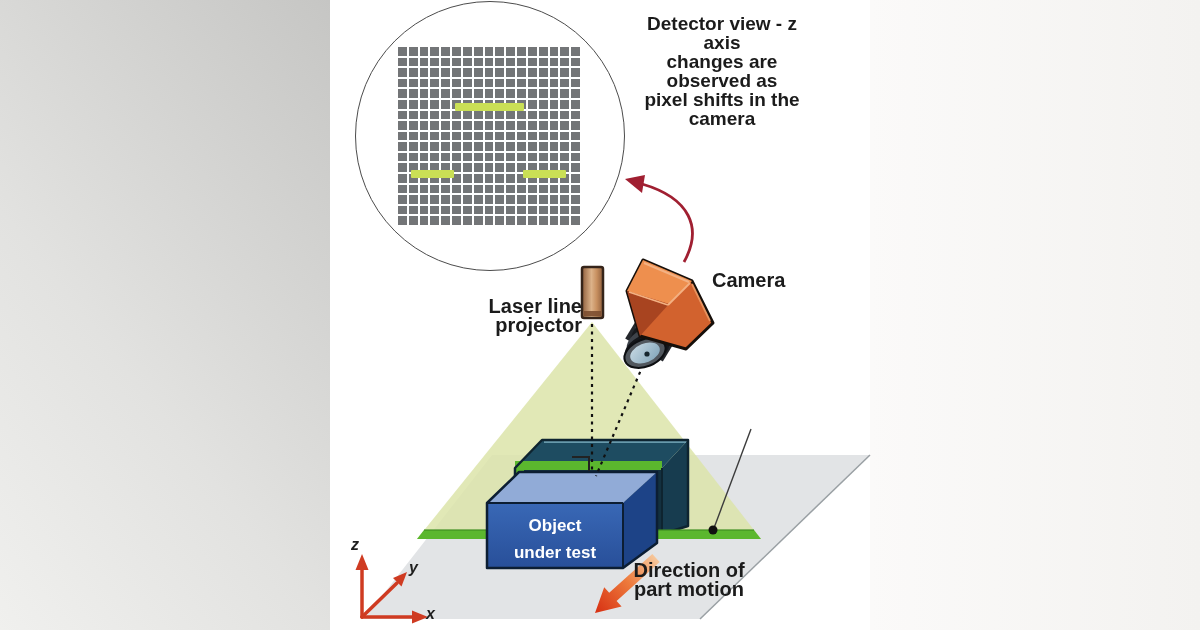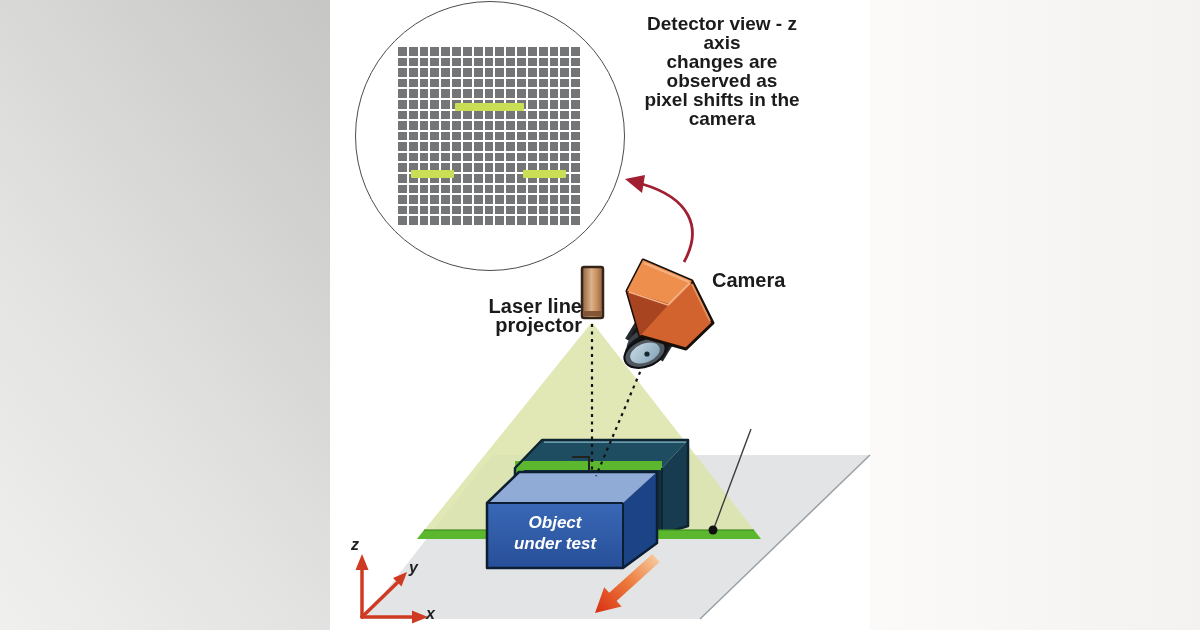--- a/index.html
+++ b/index.html
@@ -20,21 +20,21 @@
   #detector-grid{position:absolute;left:398px;top:47px;width:182px;height:178px;
       display:grid;grid-template-columns:repeat(17,1fr);grid-template-rows:repeat(17,1fr);
       gap:2px;}
   #detector-grid .cell{background:var(--pixel-gray,#737577);}
   #detector-grid .bar{position:absolute;background:var(--pixel-highlight,#cadf55);
       border-radius:1px;}
   #caption{left:632px;top:14px;width:180px;font-size:19px;}
   #camera-label{left:712px;top:271px;}
   #projector-label{left:420px;top:297px;width:156px;margin-left:6px;}
   #projected-label{left:723px;top:388px;width:102px;}
-  #object-label{left:485px;top:512px;width:140px;color:#ffffff;font-size:17px;line-height:21px;font-style:italic;}
+  #object-label{left:485px;top:512px;width:140px;color:#ffffff;font-size:17px;line-height:27px;}
   #direction-label{left:633px;top:561px;width:112px;}
   .axis-lbl{position:absolute;color:#1f1f1f;font-weight:bold;font-style:italic;
       font-size:16px;line-height:16px;}
   #axis-z{left:351px;top:537px;}
   #axis-y{left:409px;top:560px;}
   #axis-x{left:426px;top:606px;}
 </style>
 </head>
 <body>
 
@@ -452,16 +452,18 @@
       <div class="bar" style="left: 125.259px; top: 123.029px; width: 42.9647px; height: 8.47059px;"></div>
     </div>
 
   <div class="lbl pre center" id="caption">Detector view - z axis
 changes are observed as
 pixel shifts in the camera</div>
   <div class="lbl" id="camera-label">Camera</div>
   <div class="lbl right" id="projector-label">Laser line projector</div>
   <div class="lbl pre center" id="object-label">Object
 under test</div>
+  <div class="lbl pre center" id="direction-label">Direction of
+part motion</div>
   <div class="axis-lbl" id="axis-z">z</div>
   <div class="axis-lbl" id="axis-y">y</div>
   <div class="axis-lbl" id="axis-x">x</div>
 </div>
 
 </body></html>

